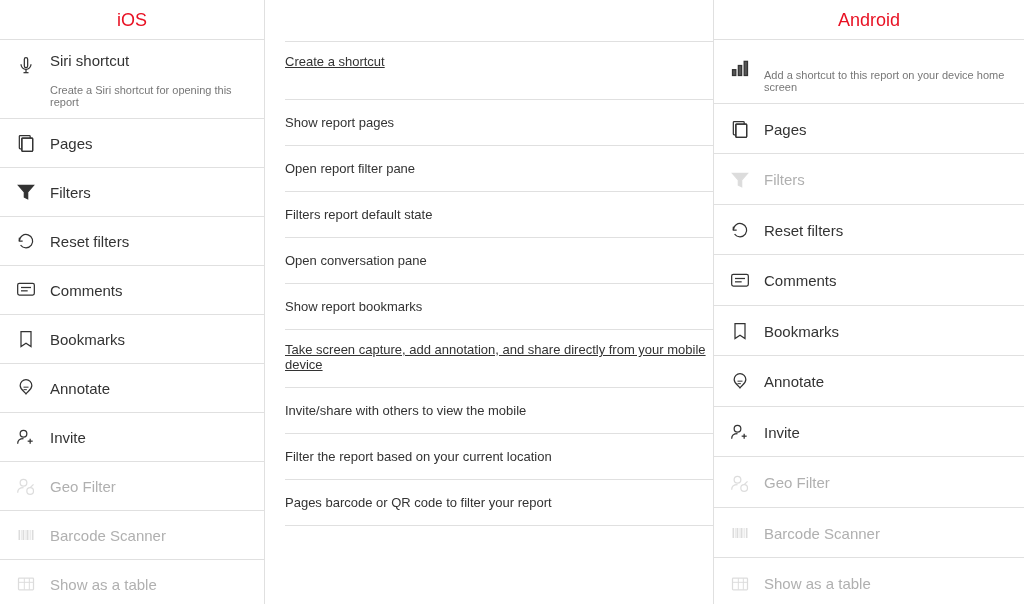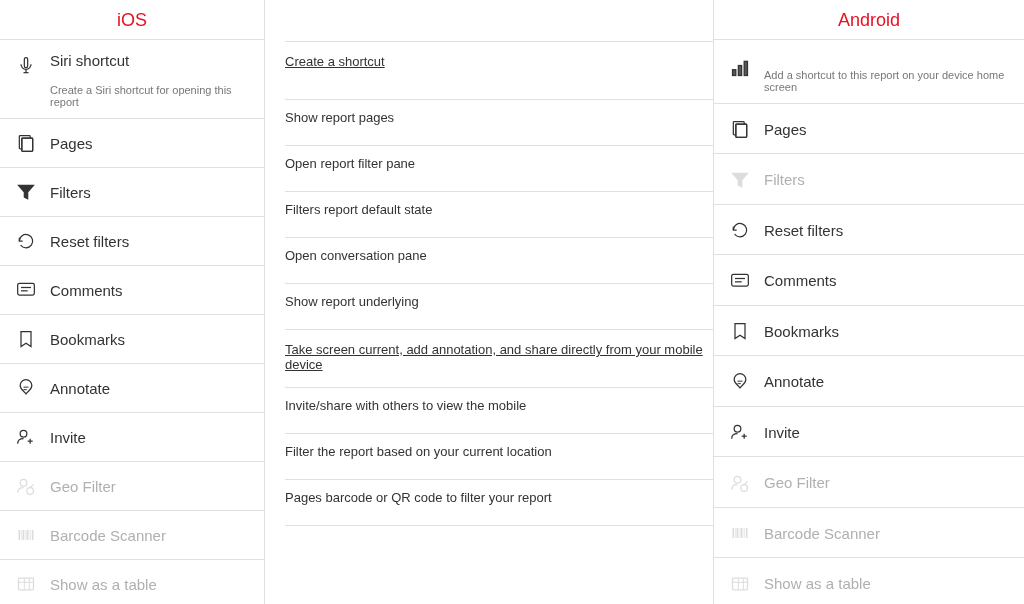--- a/index.html
+++ b/index.html
@@ -114,21 +114,21 @@
 
     .menu-sublabel {
       font-size: 11px;
       color: #777;
       margin-top: 15px;
     }
 
     
     .desc-item {
       display: flex;
-      align-items: flex-start;
+      align-items: center;
       padding: 10px 0;
       border-bottom: 1px solid #e0e0e0;
       min-height: 46px;
       font-size: 13px;
       color: #333;
     }
 
     .desc-item.tall {
       min-height: 58px;
       align-items: flex-start;
@@ -294,24 +294,24 @@
     <div class="desc-item">
       <span>Open report filter pane</span>
     </div>
     <div class="desc-item">
       <span>Filters report default state</span>
     </div>
     <div class="desc-item">
       <span>Open conversation pane</span>
     </div>
     <div class="desc-item">
-      <span>Show report underlying</span>
+      <span>Show report bookmarks</span>
     </div>
     <div class="desc-item tall">
-      <span>Take screen current, add annotation, and share directly from your mobile device</span>
+      <span>Take screen capture, add annotation, and share directly from your mobile device</span>
     </div>
     <div class="desc-item">
       <span>Invite/share with others to view the mobile</span>
     </div>
     <div class="desc-item">
       <span>Filter the report based on your current location</span>
     </div>
     <div class="desc-item">
       <span>Pages barcode or QR code to filter your report</span>
     </div>

